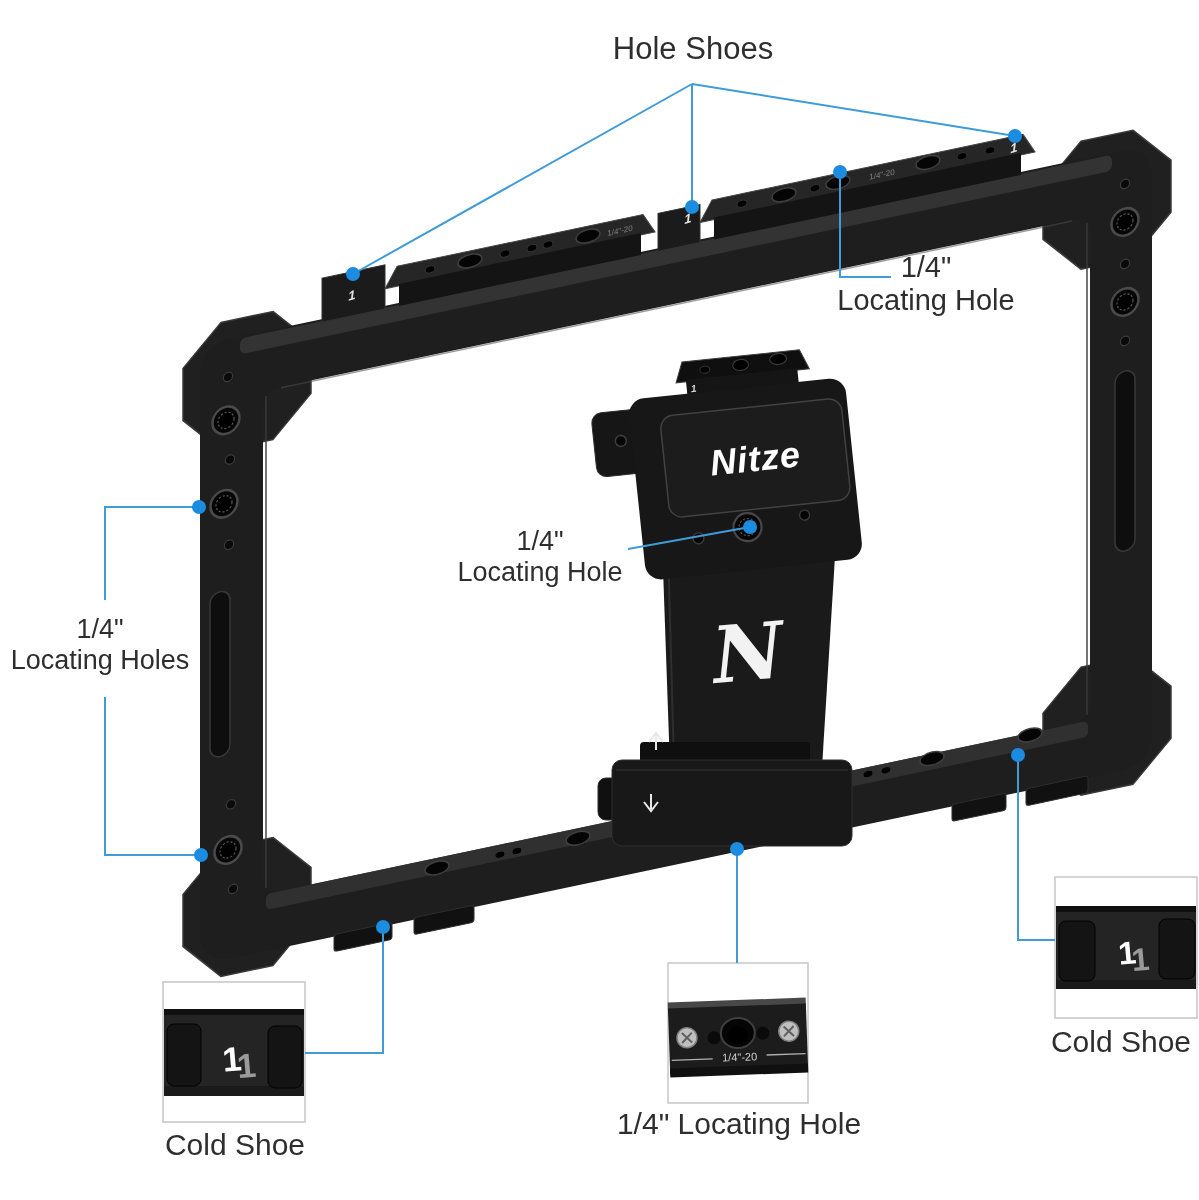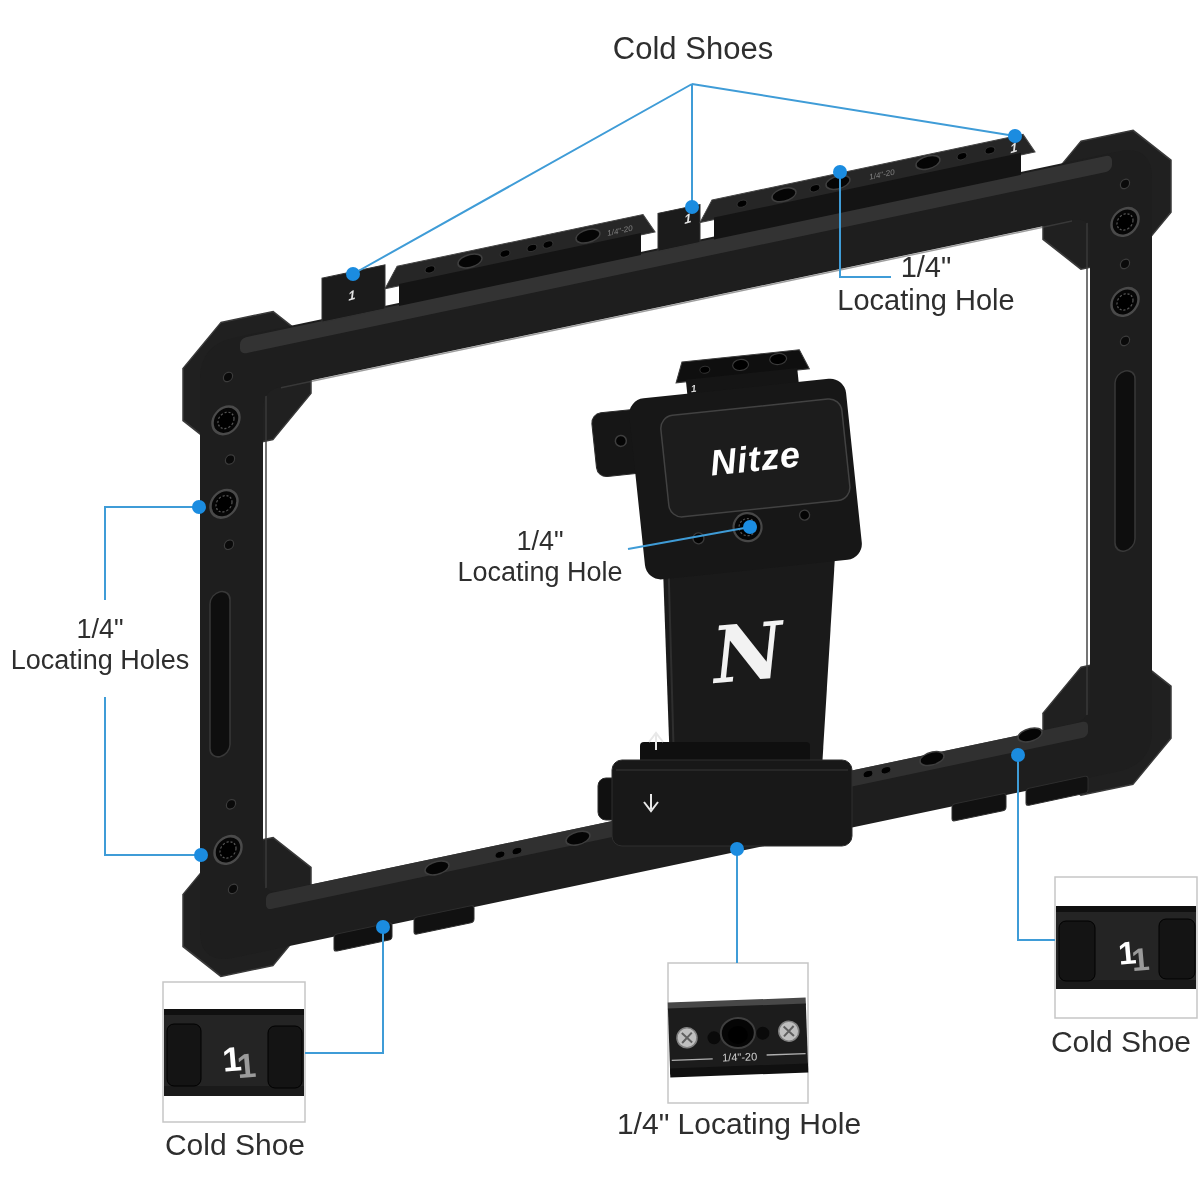--- a/index.html
+++ b/index.html
@@ -237,21 +237,21 @@
       <circle cx="840" cy="172" r="7"></circle>
       <circle cx="750" cy="527" r="7"></circle>
       <circle cx="199" cy="507" r="7"></circle>
       <circle cx="201" cy="855" r="7"></circle>
       <circle cx="383" cy="927" r="7"></circle>
       <circle cx="737" cy="849" r="7"></circle>
       <circle cx="1018" cy="755" r="7"></circle>
     </g>
   </svg>
 
-  <div class="label" id="lbl-cold-shoes">Cold Shoes</div>
+  <div class="label" id="lbl-cold-shoes">Hole Shoes</div>
 
   <div class="label" id="lbl-right-hole">
     <span class="ln">1/4"</span>
     <span class="ln">Locating Hole</span>
   </div>
 
   <div class="label" id="lbl-center-hole">
     <span class="ln">1/4"</span>
     <span class="ln">Locating Hole</span>
   </div>

